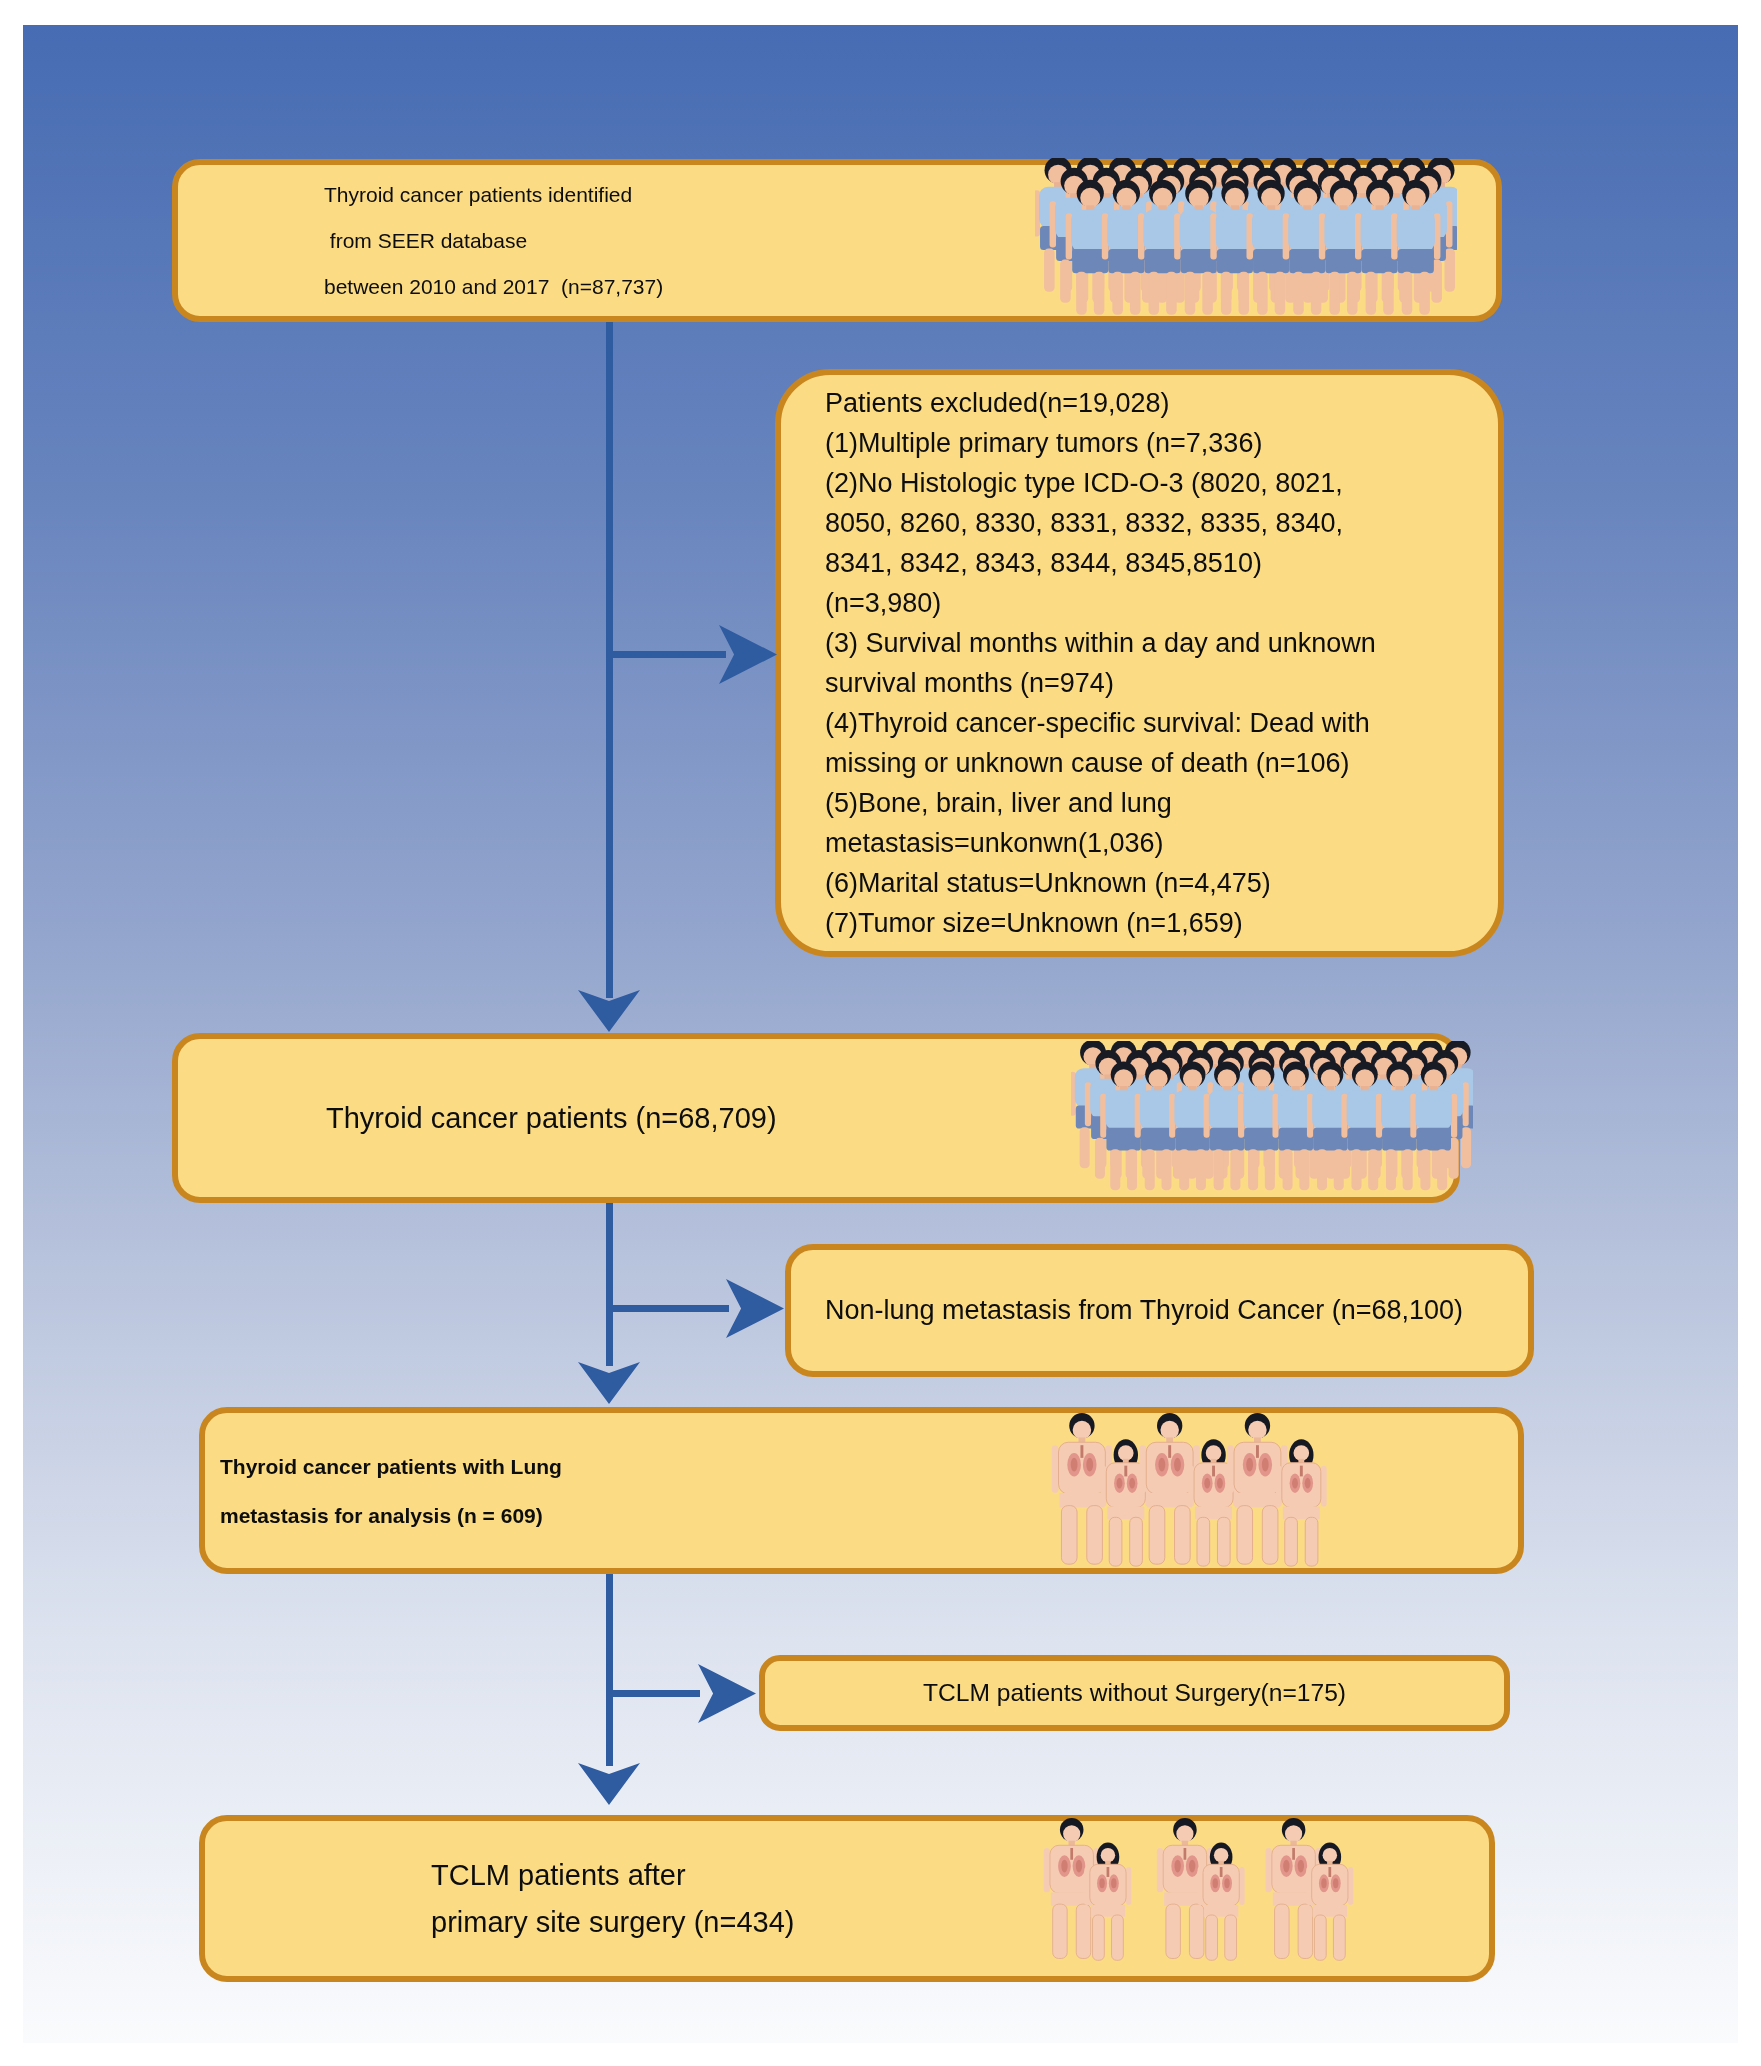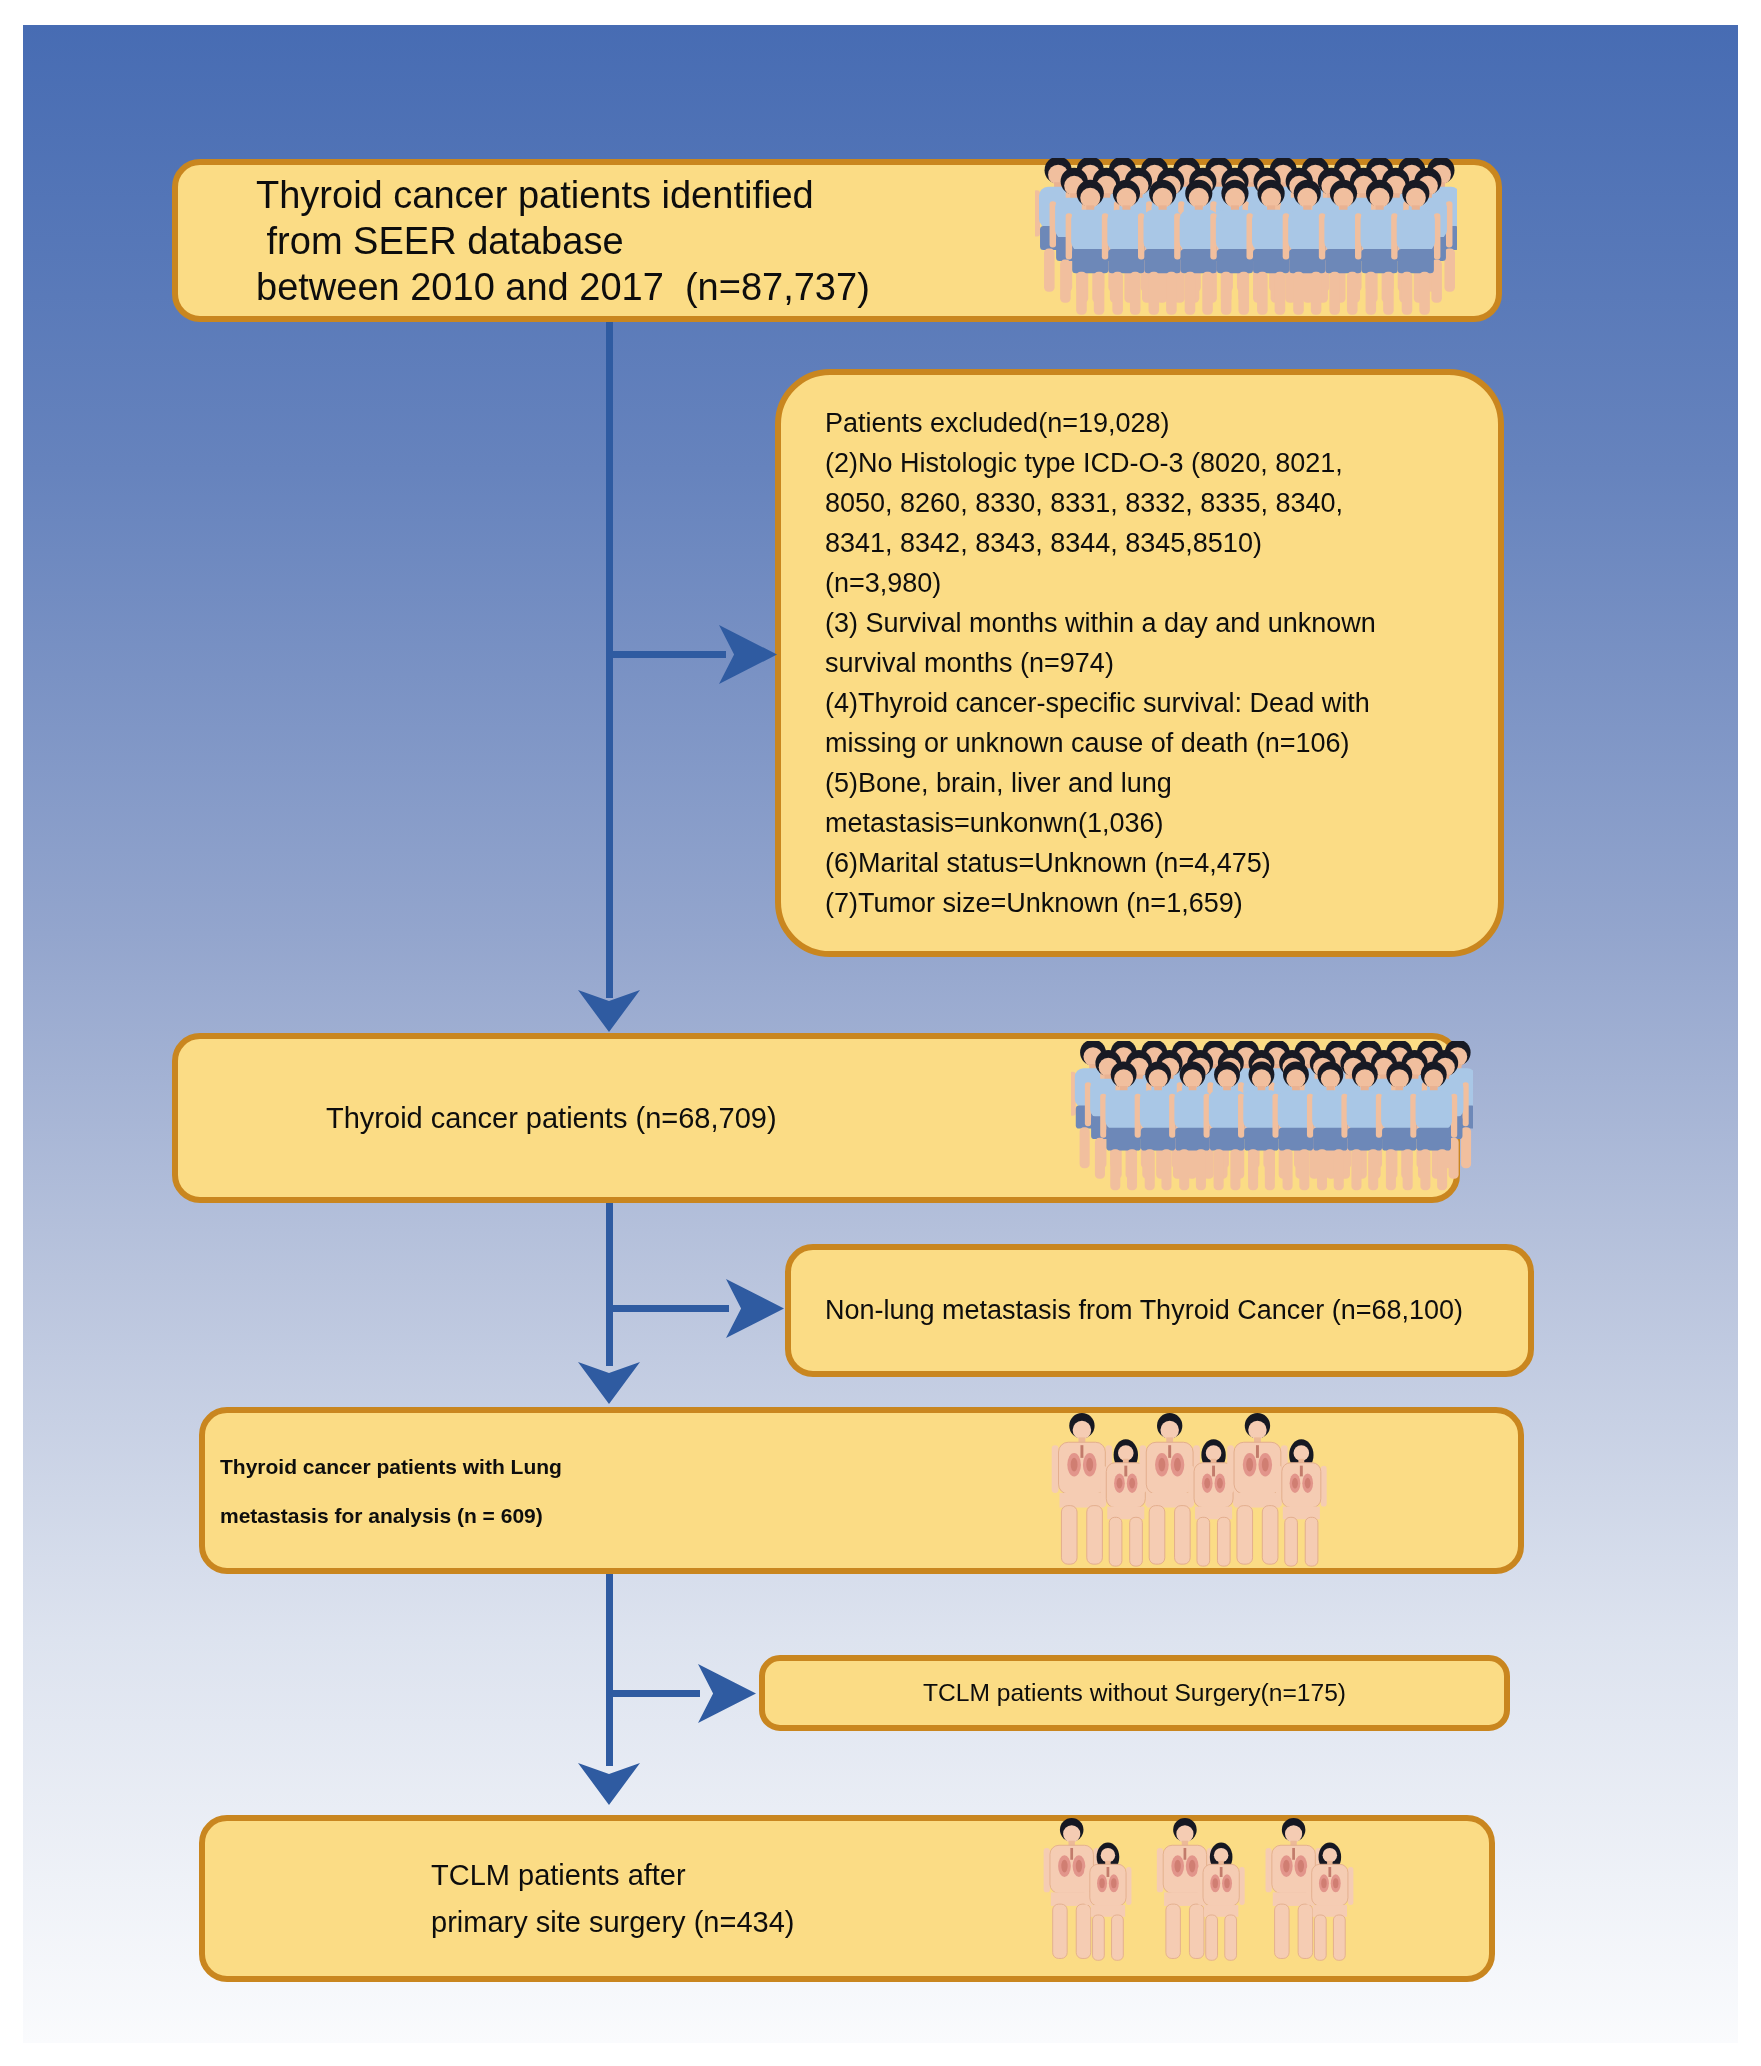--- a/index.html
+++ b/index.html
@@ -11,21 +11,21 @@
     position:absolute;left:23px;top:25px;width:1715px;height:2018px;
     background:linear-gradient(180deg,#476cb3 0%,#6683bd 22%,#93a5cd 45%,#b9c4dd 62%,#dde3ef 80%,#fafbfd 100%);
   }
   .ybox{
     position:absolute;box-sizing:border-box;background:#fbdc85;
     border:6px solid #c9861f;border-radius:28px;
   }
   .ybox--bigradius{border-radius:55px;}
   .vstack{position:absolute;inset:0;display:flex;flex-direction:column;justify-content:center;}
   .line{white-space:pre;}
-  .seer-text{padding-left:78px;font-size:38px;line-height:46px;}
+  .seer-text{padding-left:110px;font-size:21px;line-height:46px;margin-left:36px;}
   .excl-text{padding-left:44px;padding-right:15px;font-size:27px;line-height:40px;border-radius:10px;}
   .thyroid-text{padding-left:148px;font-size:29px;}
   .nonlung-text{padding-left:34px;font-size:27px;}
   .lungmeta-text{left:15px;width:678px;text-align:left;font-size:21px;line-height:49px;font-weight:bold;}
   .nosurg-text{text-align:center;padding-right:382px;font-size:24.6px;}
   .surgery-text{padding-left:226px;font-size:29px;line-height:47px;}
   .shaft-v{position:absolute;width:7px;background:#2f5ba1;}
   .shaft-h{position:absolute;height:7px;background:#2f5ba1;}
   .head-down{
     position:absolute;width:62px;height:42px;background:#2f5ba1;
@@ -47,20 +47,21 @@
     <div class="vstack seer-text">
       <div class="line">Thyroid cancer patients identified</div>
       <div class="line"> from SEER database</div>
       <div class="line">between 2010 and 2017  (n=87,737)</div>
     </div>
   </div>
 
   <div class="ybox ybox--bigradius" style="left:775px;top:369px;width:729px;height:588px;">
     <div class="vstack excl-text">
       <div class="line">Patients excluded(n=19,028)</div>
+      <div class="line">(1)Multiple primary tumors (n=7,336)</div>
       <div class="line">(2)No Histologic type ICD-O-3 (8020, 8021,</div>
       <div class="line">8050, 8260, 8330, 8331, 8332, 8335, 8340,</div>
       <div class="line">8341, 8342, 8343, 8344, 8345,8510)</div>
       <div class="line">(n=3,980)</div>
       <div class="line">(3) Survival months within a day and unknown</div>
       <div class="line">survival months (n=974)</div>
       <div class="line">(4)Thyroid cancer-specific survival: Dead with</div>
       <div class="line">missing or unknown cause of death (n=106)</div>
       <div class="line">(5)Bone, brain, liver and lung</div>
       <div class="line">metastasis=unkonwn(1,036)</div>

